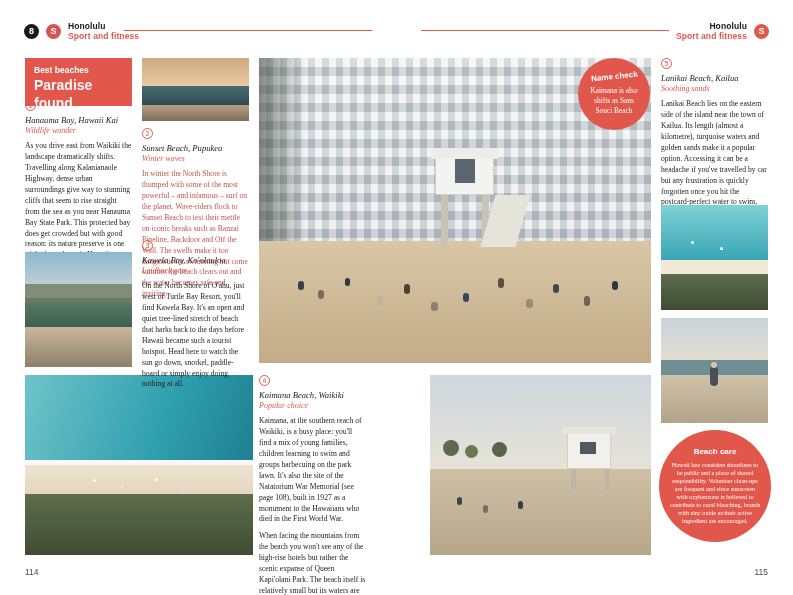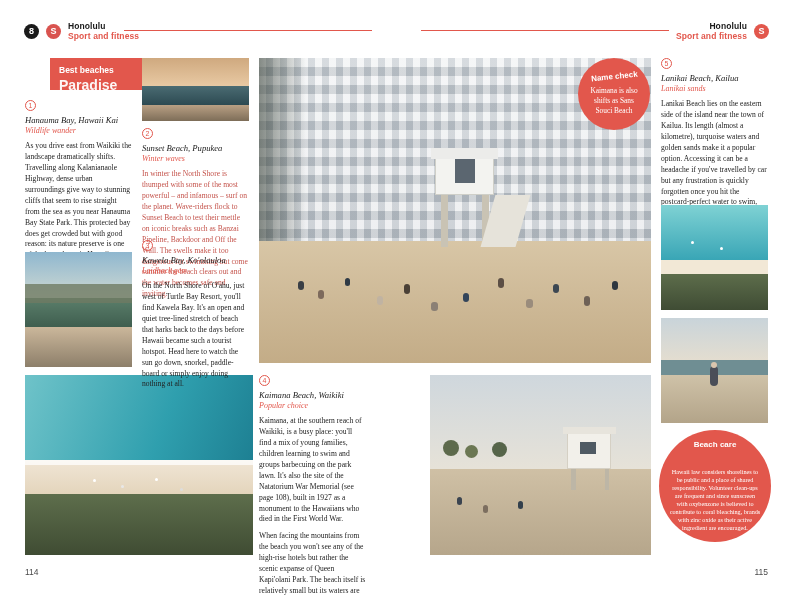--- a/index.html
+++ b/index.html
@@ -134,21 +134,21 @@
 
   <div class="hdr hdr-right">
     <div class="circle-badge coral">S</div>
     <div class="hdr-text" style="text-align:right">
       <div class="t1">Honolulu</div>
       <div class="t2">Sport and fitness</div>
     </div>
   </div>
   <div class="hdr-rule r"></div>
 
-  <div class="block redbox" style="left:25px; top:58px; width:107px; height:32px;margin-left:25px;">
+  <div class="block redbox" style="left:25px; top:58px; width:107px; height:48px;">
     <div class="l1">Best beaches</div>
     <div class="l2">Paradise found</div>
   </div>
 
   <div class="block" style="left:25px; top:100px; width:107px;">
     <div class="num">1</div>
     <div class="entry-title">Hanauma Bay, Hawaii Kai</div>
     <div class="entry-sub">Wildlife wander</div>
     <div class="body">As you drive east from Waikiki the landscape dramatically shifts. Travelling along Kalanianaole Highway, dense urban surroundings give way to stunning cliffs that seem to rise straight from the sea as you near Hanauma Bay State Park. This protected bay does get crowded but with good reason: its nature preserve is one of the best places in Hawaii to observe sealife. Snorkelling in this scenic place is a must; with any luck you'll spot plenty of turtles.</div>
   </div>
@@ -253,40 +253,40 @@
     <div class="dot" style="left:28%; top:37%; width:15px; height:15px; background:#56654a;"></div>
 
     <div class="dot" style="left:12%; top:68%; width:5px; height:8px; border-radius:3px; background:#3b4450;"></div>
     <div class="dot" style="left:24%; top:72%; width:5px; height:8px; border-radius:3px; background:#7c6e5f;"></div>
     <div class="dot" style="left:40%; top:70%; width:5px; height:8px; border-radius:3px; background:#33404c;"></div>
   </div>
 
   <div class="block" style="left:661px; top:58px; width:107px;">
     <div class="num">5</div>
     <div class="entry-title">Lanikai Beach, Kailua</div>
-    <div class="entry-sub">Lanikai sands</div>
+    <div class="entry-sub">Soothing sands</div>
     <div class="body">Lanikai Beach lies on the eastern side of the island near the town of Kailua. Its length (almost a kilometre), turquoise waters and golden sands make it a popular option. Accessing it can be a headache if you've travelled by car but any frustration is quickly forgotten once you hit the postcard-perfect water to swim, kayak or paddle-board.</div>
   </div>
 
   <div class="photo" style="left:661px; top:205px; width:107px; height:105px;">
     <div class="sea" style="top:0; height:55%; background:linear-gradient(#7fd2d4,#35a3b4);"></div>
     <div class="sand" style="top:52%; height:16%; background:#f2e8d6;"></div>
     <div class="sand" style="top:66%; height:34%; background:linear-gradient(#5d6d4b,#3f4c34);"></div>
     <div class="dot" style="left:28%; top:34%; width:3px; height:3px; background:#fff;"></div>
     <div class="dot" style="left:55%; top:40%; width:3px; height:3px; background:#fff;"></div>
   </div>
 
   <div class="photo" style="left:661px; top:318px; width:107px; height:105px;">
     <div class="sky" style="top:0; height:40%; background:linear-gradient(#c9d4da,#e3ddd0);"></div>
     <div class="sea" style="top:40%; height:14%; background:#6f8e93;"></div>
     <div class="sand" style="top:54%; height:46%; background:linear-gradient(#cfc2a8,#b3a489);"></div>
     <div class="dot" style="left:46%; top:46%; width:8px; height:20px; border-radius:4px; background:#4a4e58;"></div>
     <div class="dot" style="left:47%; top:42%; width:6px; height:6px; background:#d9c6ae;"></div>
   </div>
 
-  <div class="circ plain" style="position:absolute; left:659px; top:430px; width:112px; height:112px;justify-content:space-between;">
+  <div class="circ plain" style="position:absolute; left:659px; top:430px; width:112px; height:112px;">
     <div class="ct">Beach care</div>
     <div class="cb" style="font-size:6.2px; line-height:1.3;">Hawaii law considers shorelines to be public and a place of shared responsibility. Volunteer clean-ups are frequent and since sunscreen with oxybenzone is believed to contribute to coral bleaching, brands with zinc oxide as their active ingredient are encouraged.</div>
   </div>
 
   <div class="pagenum l">114</div>
   <div class="pagenum r">115</div>
 </div>
 
 </body></html>

